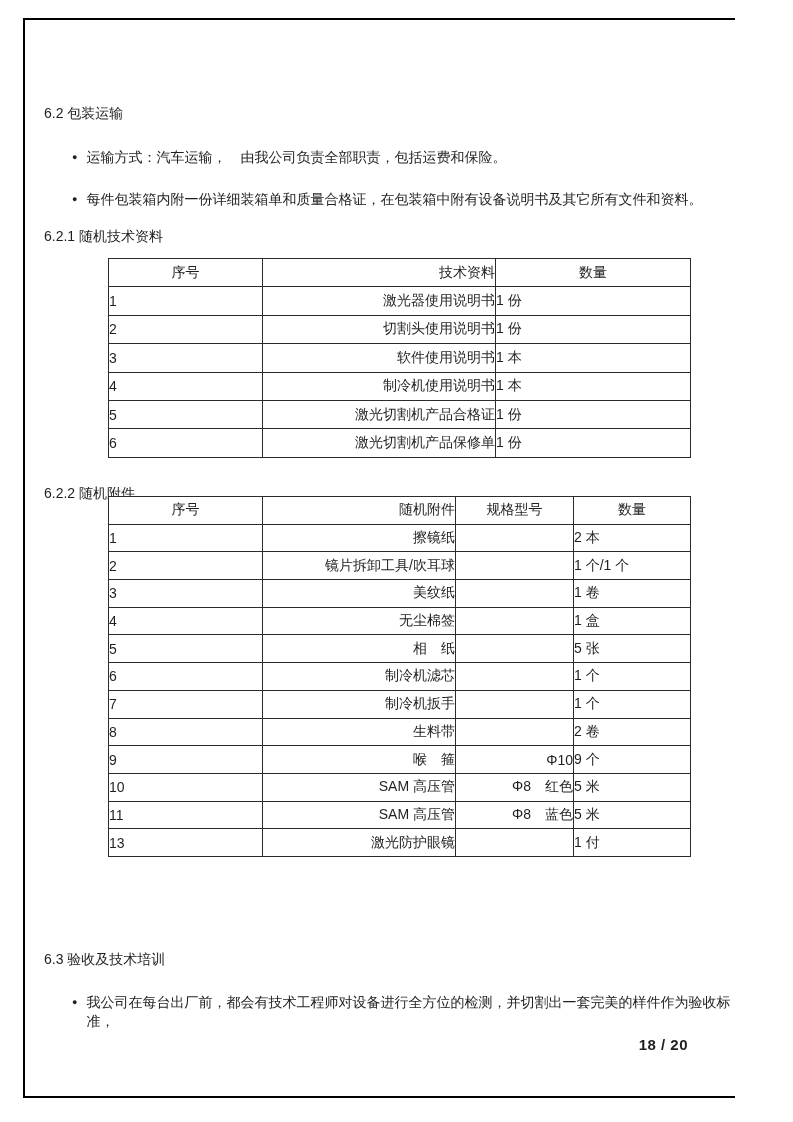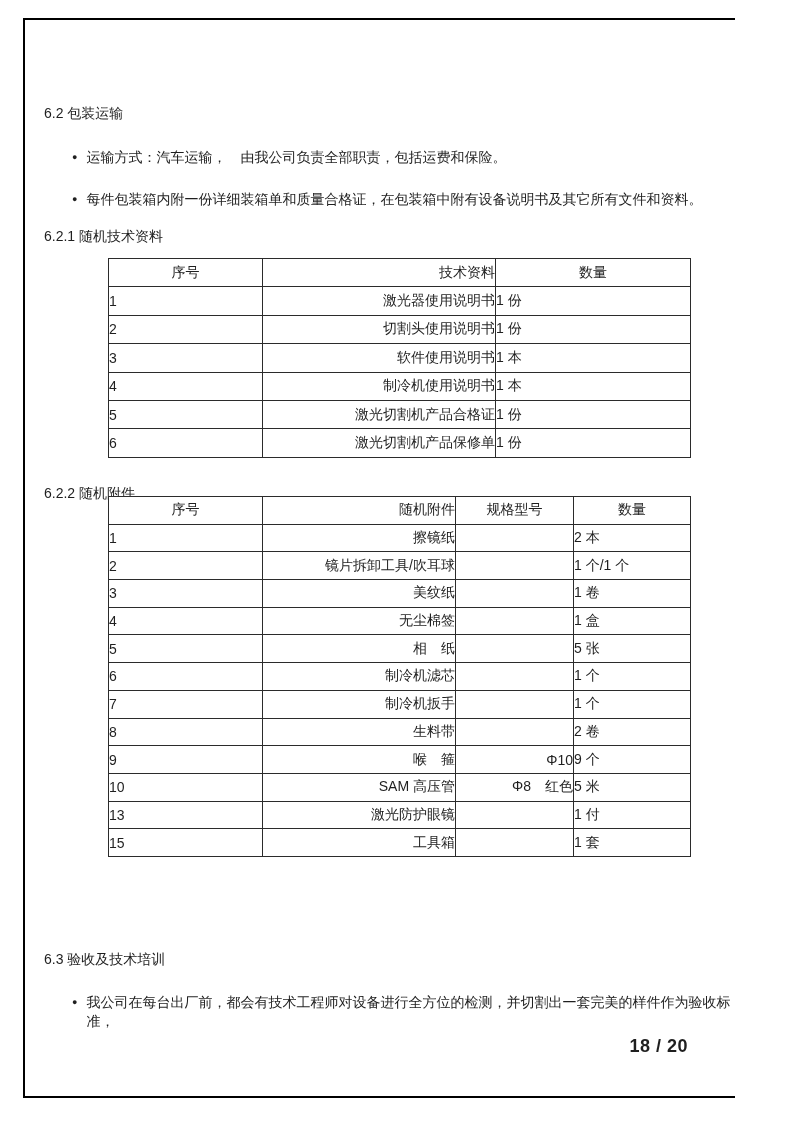--- a/index.html
+++ b/index.html
@@ -28,21 +28,21 @@
   }
   table.doc-table th, table.doc-table td {
     border:1px solid #2b2b2b; font-weight:normal; padding:0;
     white-space:pre-wrap; overflow:hidden; vertical-align:middle;
   }
   .t1 tr { height:28.4px; }
   .t2 tr { height:27.7px; }
   .ca { }
   .cl { text-align:right; padding-left:9px !important; }
   .page-number {
-    position:absolute; top:1036px; right:47px; font-size:18px;
+    position:absolute; top:1036px; right:47px; font-size:15px;
     font-weight:bold; letter-spacing:0.5px;
   }
 </style>
 </head>
 <body>
 
 <div class="page">
   <div class="page-frame"></div>
 
   <div class="heading" style="top:104px">6.2 包装运输</div>
@@ -174,30 +174,30 @@
       <td class="cl">Φ10</td>
       <td class="ca">9 个</td>
     </tr>
     <tr>
       <td class="ca">10</td>
       <td class="cl">SAM 高压管</td>
       <td class="cl">Φ8　红色</td>
       <td class="ca">5 米</td>
     </tr>
     <tr>
+      <td class="ca">11</td>
+      <td class="cl">SAM 高压管</td>
+      <td class="cl">Φ8　蓝色</td>
+      <td class="ca">5 米</td>
+    </tr>
+    <tr>
       <td class="ca">13</td>
       <td class="cl">激光防护眼镜</td>
       <td class="cl"></td>
       <td class="ca">1 付</td>
-    </tr>
-    <tr>
-      <td class="ca">15</td>
-      <td class="cl">工具箱</td>
-      <td class="cl"></td>
-      <td class="ca">1 套</td>
     </tr>
   </tbody>
     </table>
 
   <div class="heading" style="top:950px">6.3 验收及技术培训</div>
 
   <div class="bullet-line" style="top:993px">
     <span class="bullet-glyph">●</span>
     <span class="bullet-text">我公司在每台出厂前，都会有技术工程师对设备进行全方位的检测，并切割出一套完美的样件作为验收标准，</span>
   </div>

